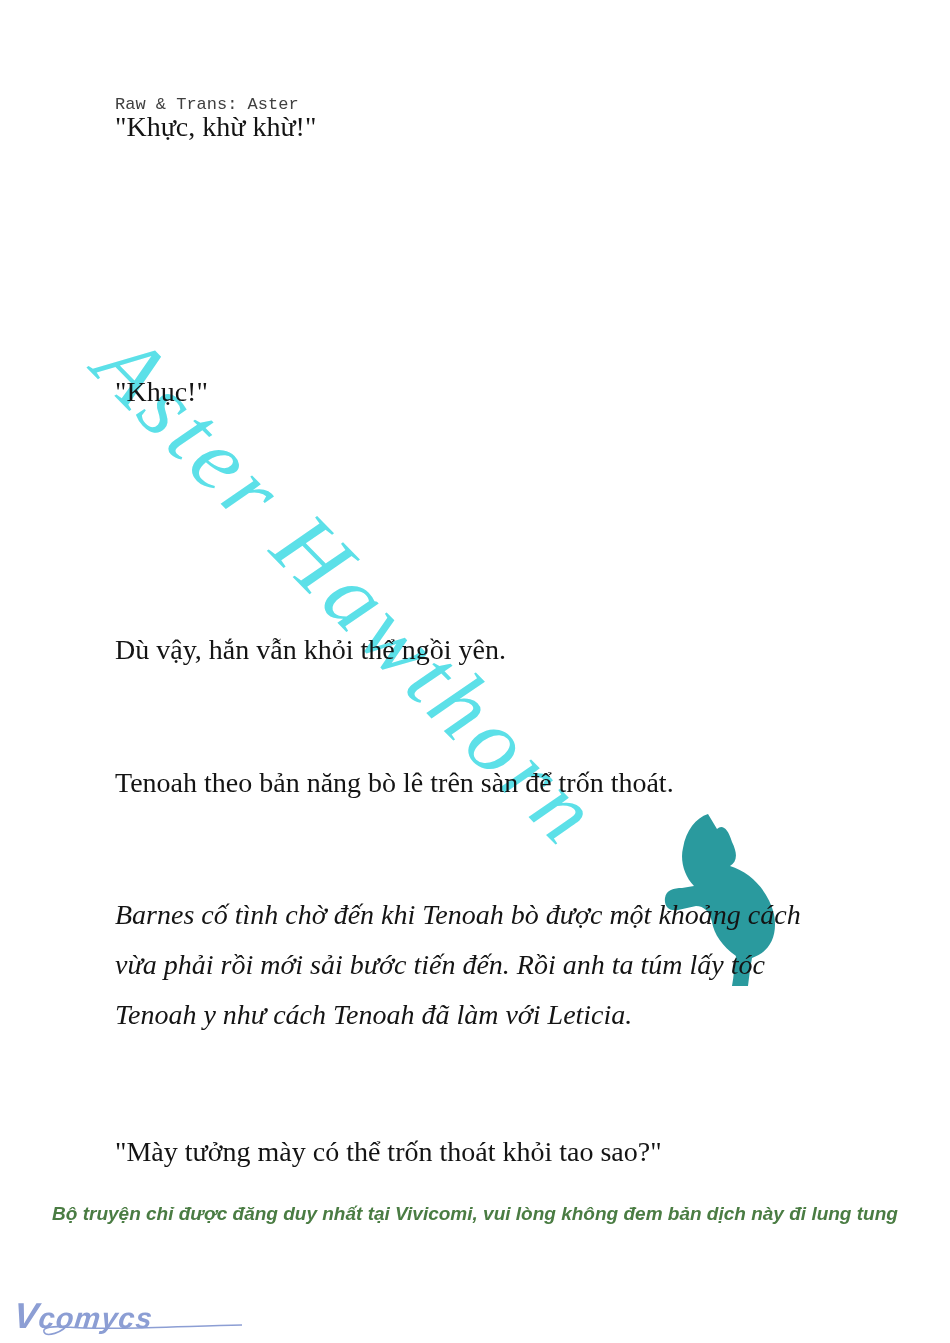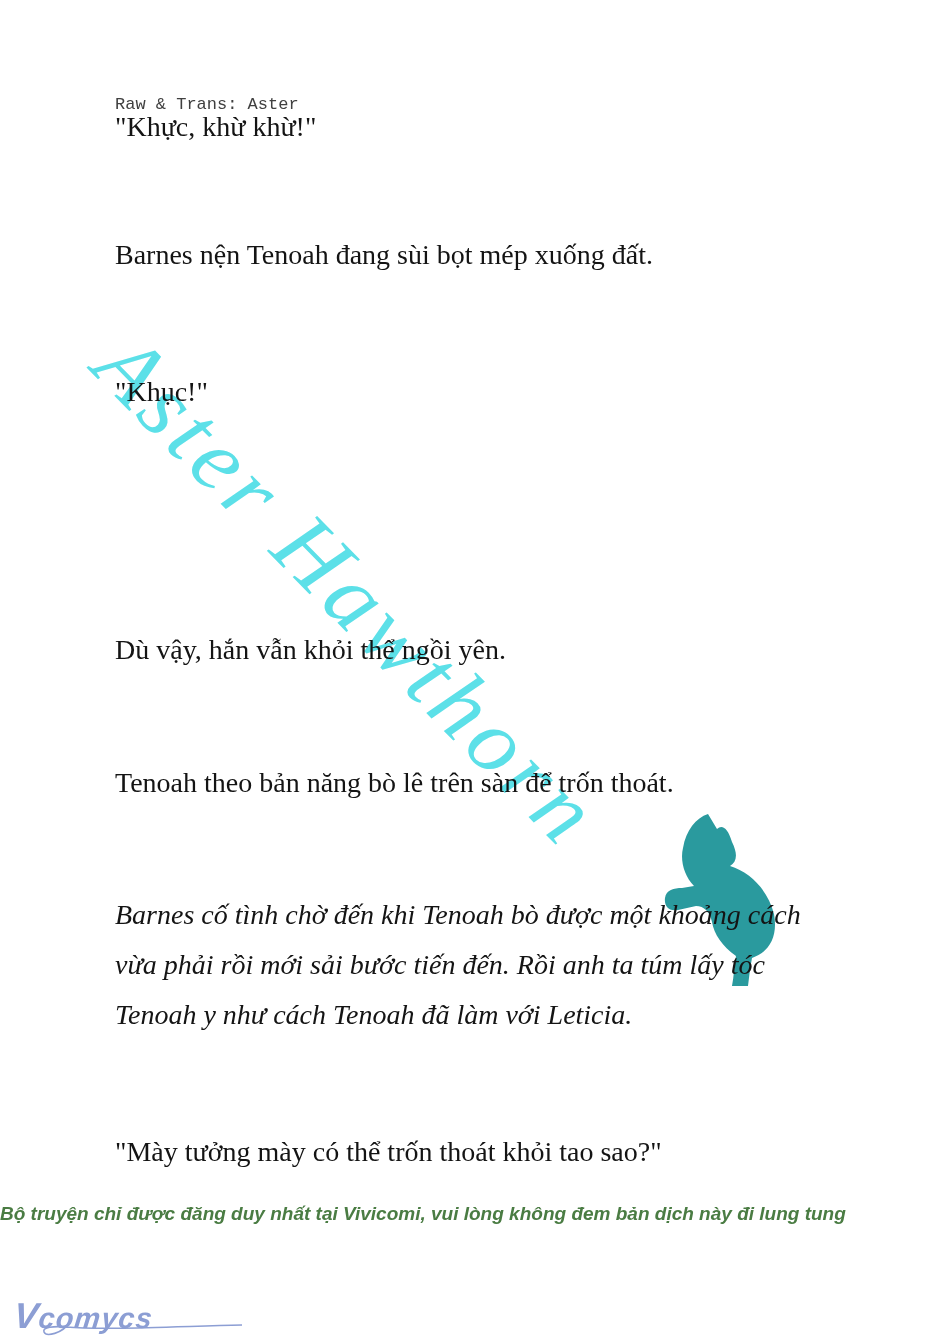--- a/index.html
+++ b/index.html
@@ -56,21 +56,21 @@
     position: absolute;
     left: 652px; top: 806px;
     width: 128px; height: 180px;
     z-index: 2;
   }
   .cat path { fill: var(--cat-teal, #2A9A9E); }
   .footer-notice {
     position: absolute;
     left: 0; top: 1200px;
     width: 950px;
-    text-align: left;
+    text-align: center;
     font-family: "Liberation Sans", sans-serif;
     font-weight: bold;
     font-style: italic;
     font-size: 19px;
     line-height: 27px;
     color: var(--footer-green, #4A7C43);
     z-index: 3;
   }
   .vcomycs-logo {
     position: absolute;
@@ -118,21 +118,20 @@
              C58,106 52,100 44,100
              L26,104
              C16,106 12,99 13,92
              C14,84 22,82 30,82
              L42,80
              C32,70 28,54 31,42
              C34,24 44,12 56,8 Z"></path>
   </svg>
 
   <p class="body-par p1">"Khực, khừ khừ!"</p>
-  <p class="body-par p2">Barnes nện Tenoah đang sùi bọt mép xuống đất.</p>
   <p class="body-par p3">"Khục!"</p>
   <p class="body-par p5">Dù vậy, hắn vẫn khỏi thể ngồi yên.</p>
   <p class="body-par p6">Tenoah theo bản năng bò lê trên sàn để trốn thoát.</p>
   <p class="body-par p7">Barnes cố tình chờ đến khi Tenoah bò được một khoảng cách vừa phải rồi mới sải bước tiến đến. Rồi anh ta túm lấy tóc Tenoah y như cách Tenoah đã làm với Leticia.</p>
   <p class="body-par p8">"Mày tưởng mày có thể trốn thoát khỏi tao sao?"</p>
 
   <div class="footer-notice">
     <div>Bộ truyện chỉ được đăng duy nhất tại Vivicomi, vui lòng không đem bản dịch này đi lung tung</div>
   </div>
 

